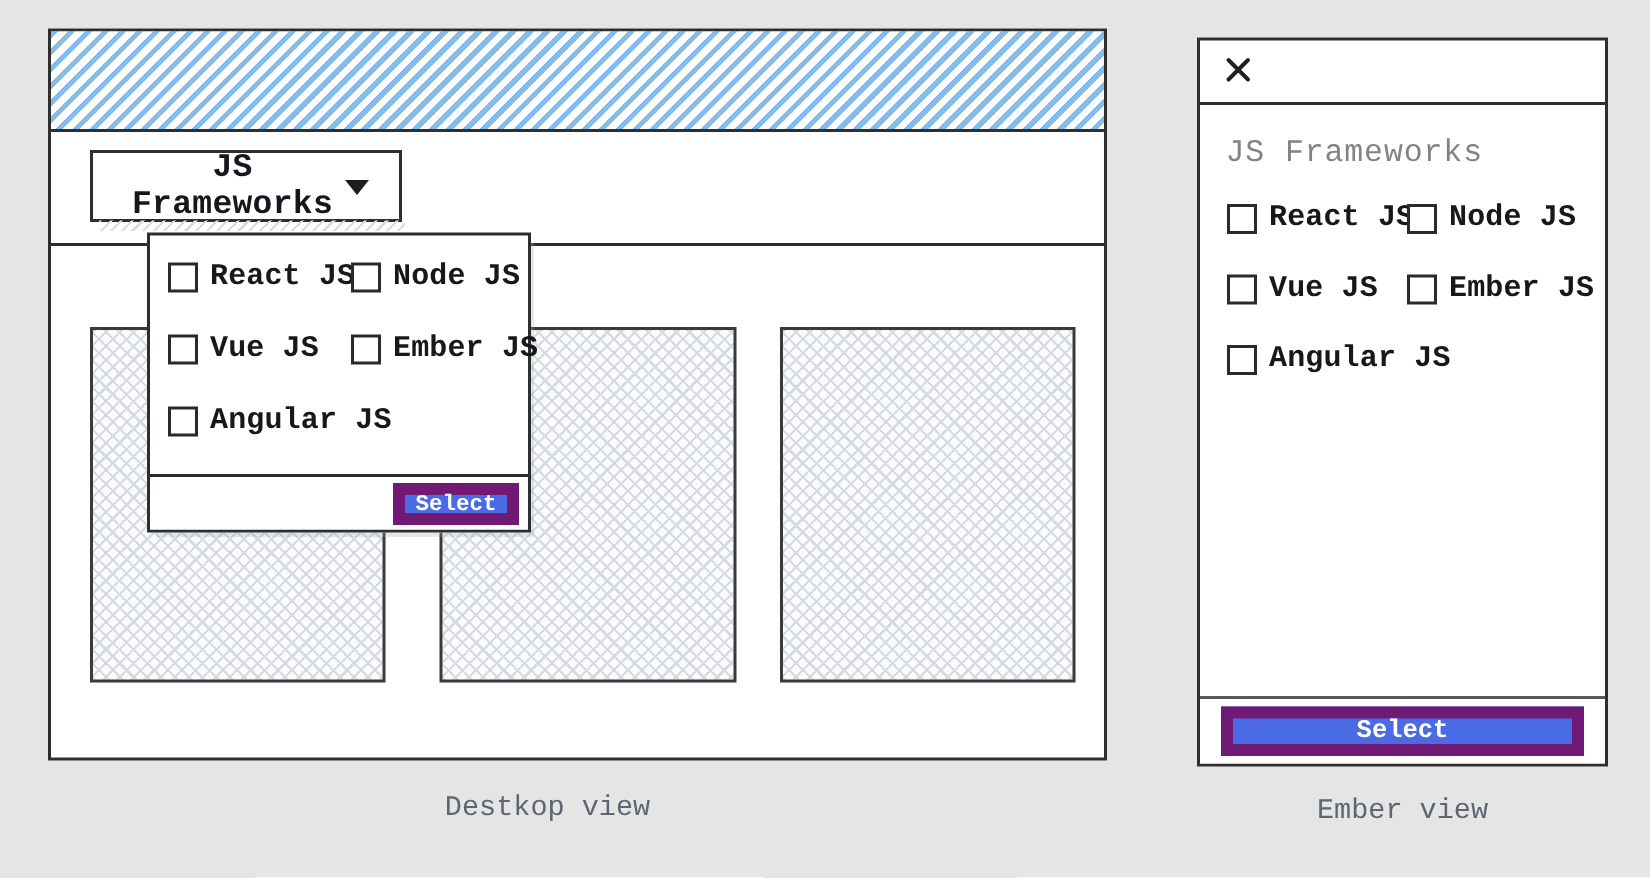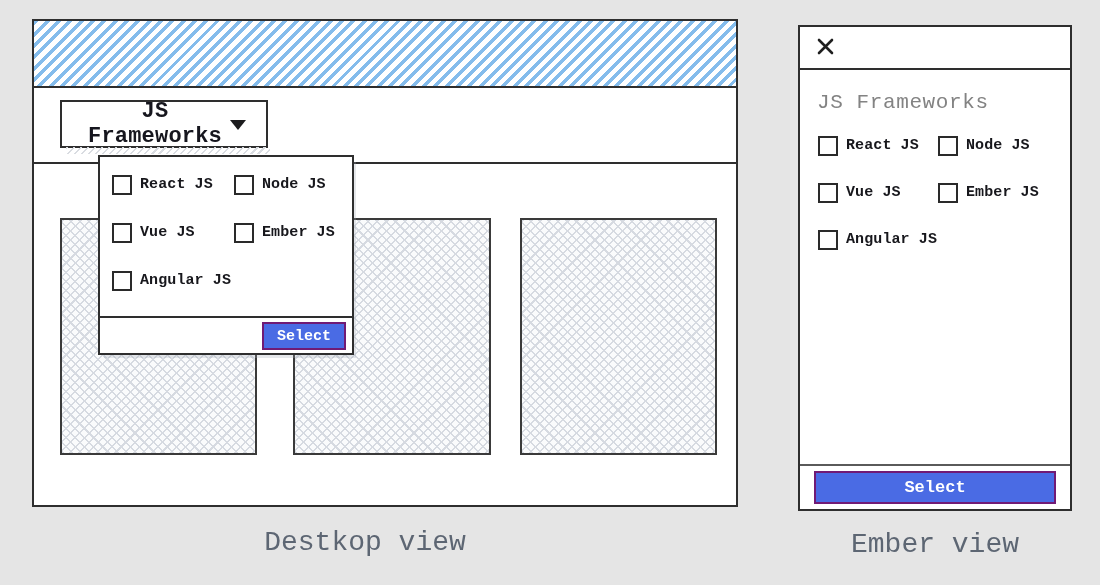--- a/index.html
+++ b/index.html
@@ -89,33 +89,33 @@
     grid-template-columns: 122px 1fr;
     row-gap: 23px;
     padding: 15px 8px 0 12px;
   }
   .opt { display: flex; align-items: center; gap: 8px; height: 25px; cursor: pointer; }
   .cb {
     width: 20px; height: 20px; flex: none;
     border: 2px solid #2a2a2a; background: #fff;
   }
   .opt-label {
-    font-size: 15px; font-weight: 700; color: #17171c;
+    font-size: 20px; font-weight: 700; color: #17171c;
     white-space: nowrap; letter-spacing: 0.1px;
   }
   .dd-footer {
     position: absolute;
     left: 0; right: 0; bottom: 0; height: 37px;
     border-top: 2px solid var(--border-dark, #2e2e2e);
     background: #fff;
   }
   .select-btn {
     background: var(--accent, #4a6be4);
     color: #ffffff;
-    border: 2px solid #701a75;
+    border: 8px solid #701a75;
     font-family: inherit;
     font-weight: 700;
     display: flex; align-items: center; justify-content: center;
     cursor: pointer;
   }
   .d-select {
     position: absolute;
     right: 6px; top: 4px;
     width: 84px; height: 28px;
     font-size: 15px;
@@ -162,21 +162,21 @@
   .m-select {
     margin: 5px auto 0;
     width: 242px; height: 33px;
     font-size: 17px;
   }
 
   
   .caption {
     position: absolute;
     color: var(--caption-gray, #5d6673);
-    font-size: 28px;
+    font-size: 19px;
     text-align: center;
   }
   .d-cap { left: 30px; width: 670px; top: 527px; }
   .m-cap { left: 798px; width: 274px; top: 529px; }
 </style>
 </head>
 <body>
 
 <div class="stage">
 

